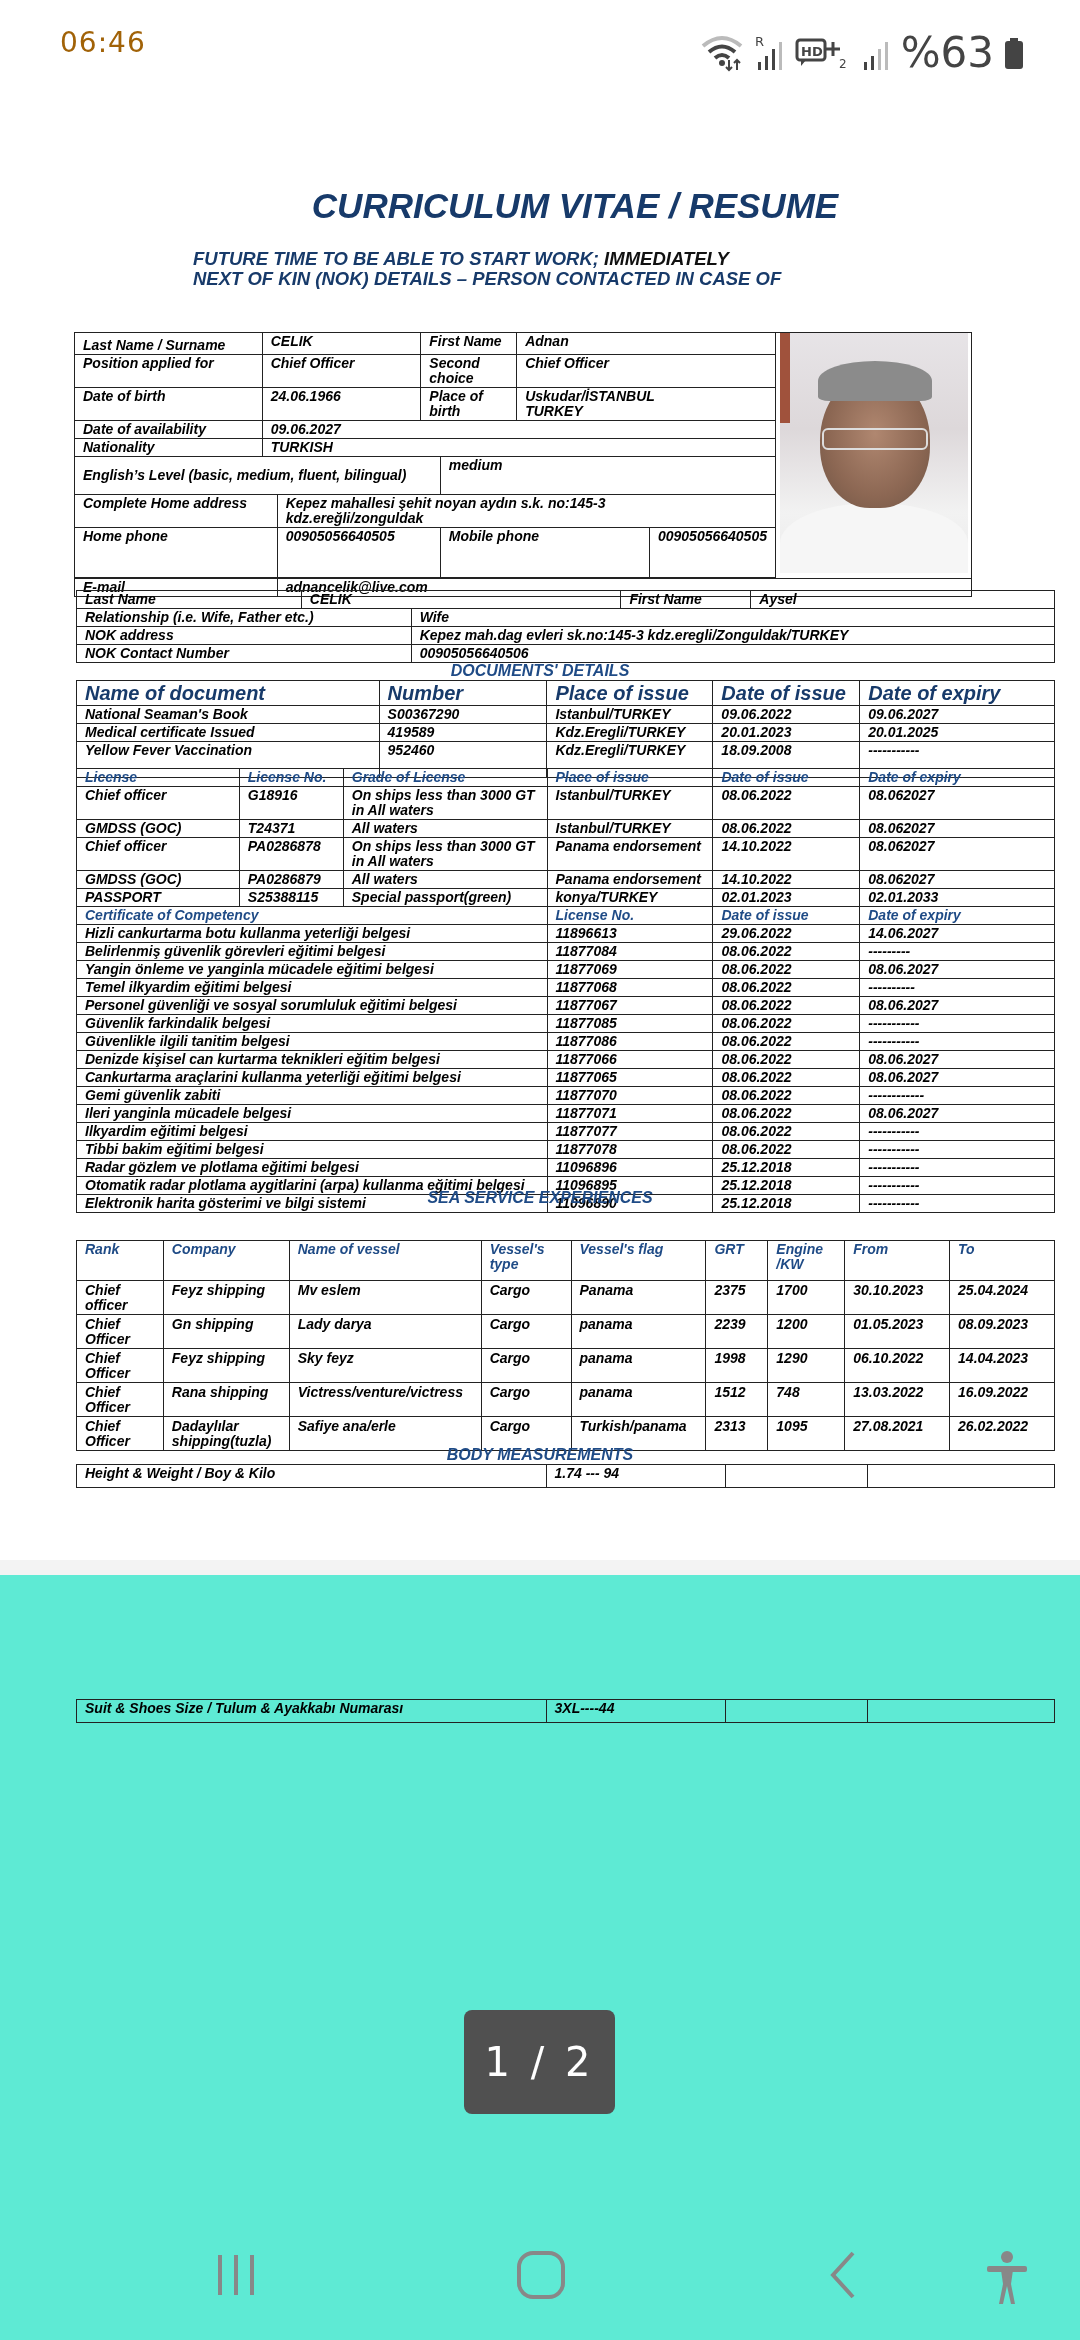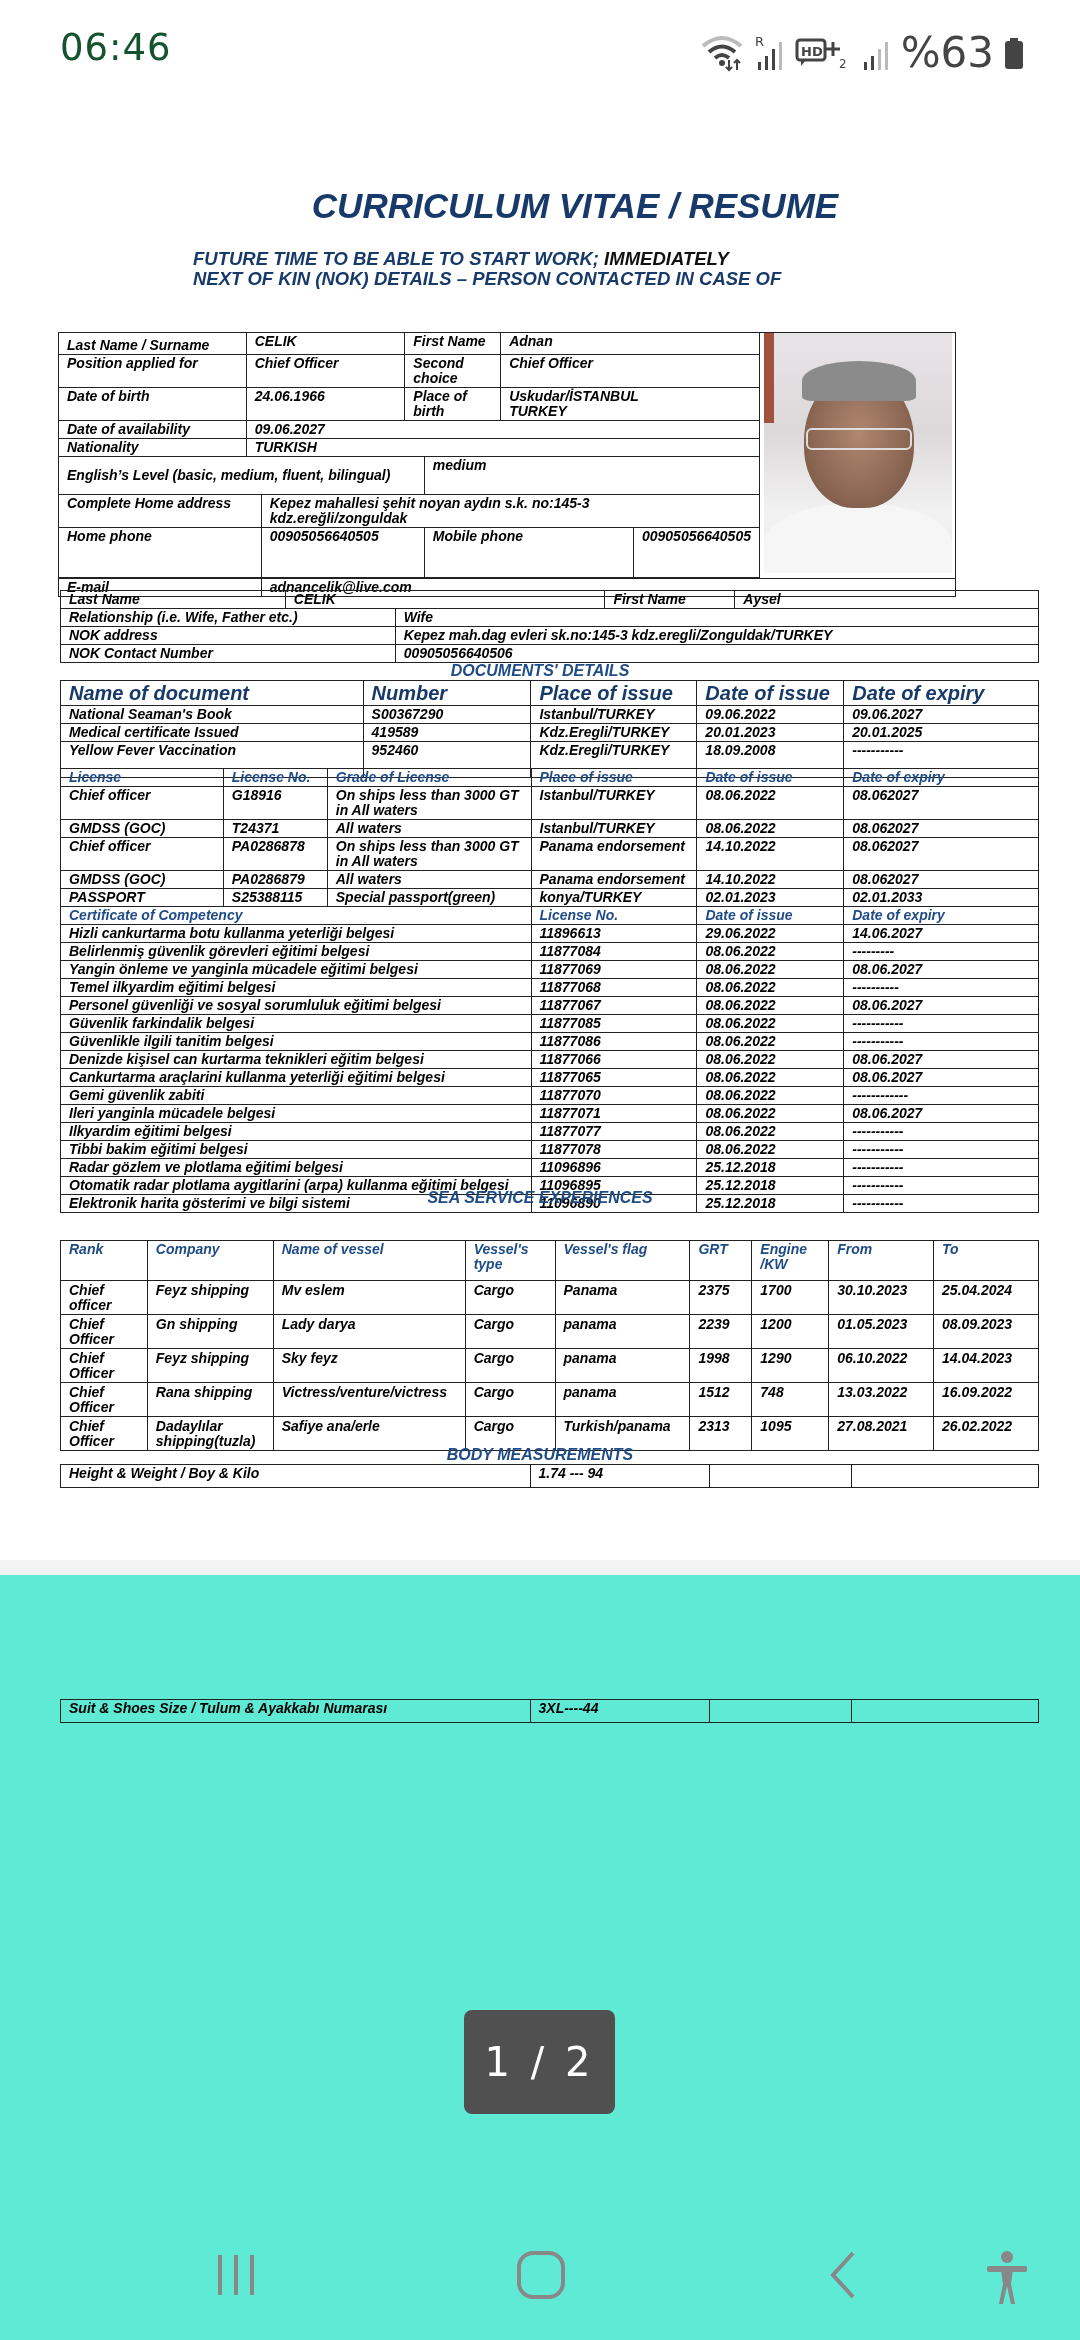--- a/index.html
+++ b/index.html
@@ -1,37 +1,37 @@
 <!DOCTYPE html>
 <html><head>
 <meta charset="utf-8">
 <style>
   * { box-sizing: border-box; margin: 0; padding: 0; }
   html, body { width: 1080px; height: 2340px; background: #ffffff; overflow: hidden; }
   body { position: relative; font-family: "Liberation Sans", sans-serif; color: #000; }
 
   
   .statusbar { position: absolute; left: 0; top: 0; width: 1080px; height: 100px; }
-  .sb-time { position: absolute; left: 60px; top: 26px; font-size: 37px; color: #14532d; font-family: "DejaVu Sans", sans-serif; letter-spacing: 1px; }
+  .sb-time { position: absolute; left: 60px; top: 26px; font-size: 28px; color: #a16207; font-family: "DejaVu Sans", sans-serif; letter-spacing: 1px; }
   .sb-right { position: absolute; right: 56px; top: 28px; display: flex; align-items: center; gap: 10px; color: #444; }
   .sb-right svg { display: block; }
   .sb-battery-text { font-size: 42px; font-family: "DejaVu Sans", sans-serif; color: #444; }
 
   
   .doc { position: absolute; left: 0; top: 100px; width: 1080px; height: 1460px; background: #fff; font-style: italic; font-weight: bold; }
   .doc2 { position: absolute; left: 0; top: 1575px; width: 1080px; height: 765px; background: #5eead4; font-style: italic; font-weight: bold; }
   .page-gap { position: absolute; left: 0; top: 1560px; width: 1080px; height: 15px; background: #f3f3f3; }
 
   .cv-title { position: absolute; left: 0; width: 1080px; top: 86px; text-align: center; font-size: 35px; color: #173a6a; padding-left: 70px; }
   .sub1, .sub2 { position: absolute; left: 193px; font-size: 18.5px; color: #173a6a; }
   .sub1 { top: 148px; }
   .sub2 { top: 168px; }
   .sub1 .black { color: #111; }
 
-  table { border-collapse: collapse; position: absolute; }
+  table { border-collapse: collapse; position: absolute; margin-left: 16px; }
   td, th { border: 1.5px solid #222; font-size: 14px; line-height: 15px; padding: 1px 8px; vertical-align: top; text-align: left; font-style: italic; font-weight: bold; }
 
   .t-personal { left: 58px; top: 232px; width: 898px; }
   .photo-cell { padding: 0 !important; }
   .photo { width: 188px; height: 240px; margin: 0 auto; background: linear-gradient(180deg,#e7e4e7 0%,#ddd8da 40%,#f2f2f2 75%,#ebebeb 100%); position: relative; overflow: hidden; }
   .photo .face { position: absolute; left: 40px; top: 40px; width: 110px; height: 135px; border-radius: 50% 50% 45% 45%; background: radial-gradient(ellipse at 50% 45%, #b08770 0%, #8c6753 60%, #6e5444 100%); }
   .photo .hair { position: absolute; left: 38px; top: 28px; width: 114px; height: 40px; border-radius: 50% 50% 10% 10%; background: #8b8b8b; }
   .photo .glasses { position: absolute; left: 42px; top: 95px; width: 106px; height: 22px; border: 2px solid #ddd; border-radius: 6px; }
   .photo .shirt { position: absolute; left: 0; top: 170px; width: 188px; height: 80px; border-radius: 50% 50% 0 0; background: #f6f6f6; }
   .photo .redstrip { position: absolute; left: 0; top: 0; width: 10px; height: 90px; background: #a0523c; }

